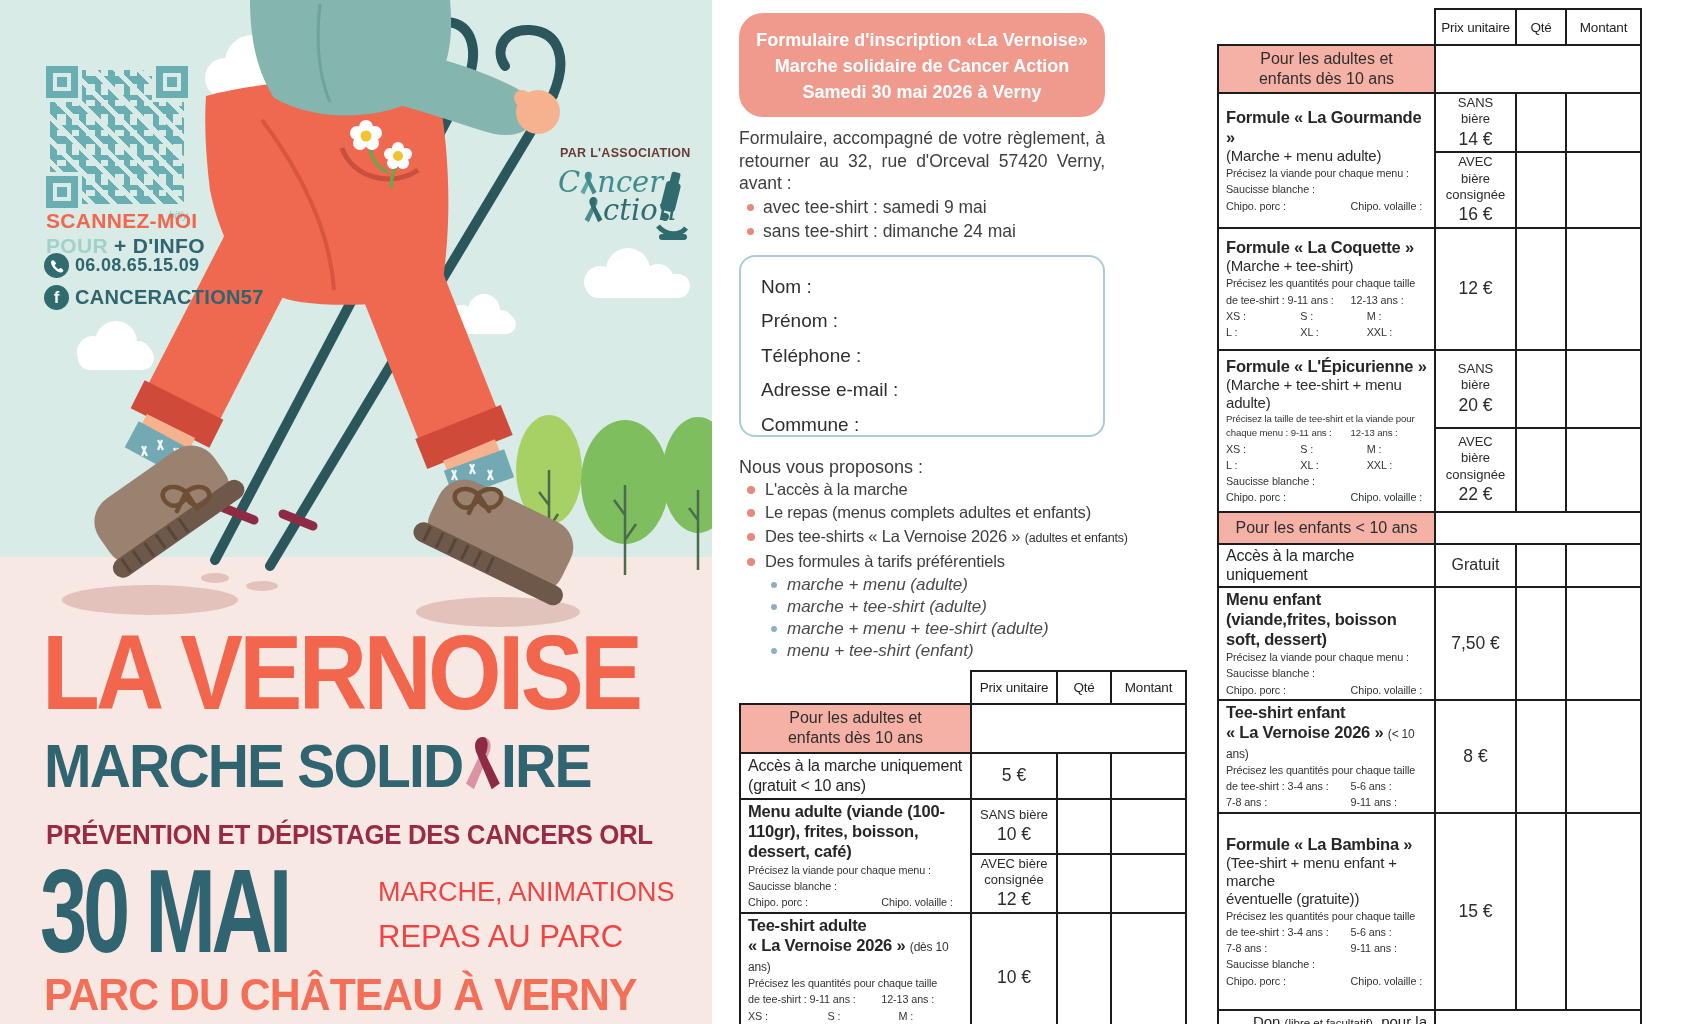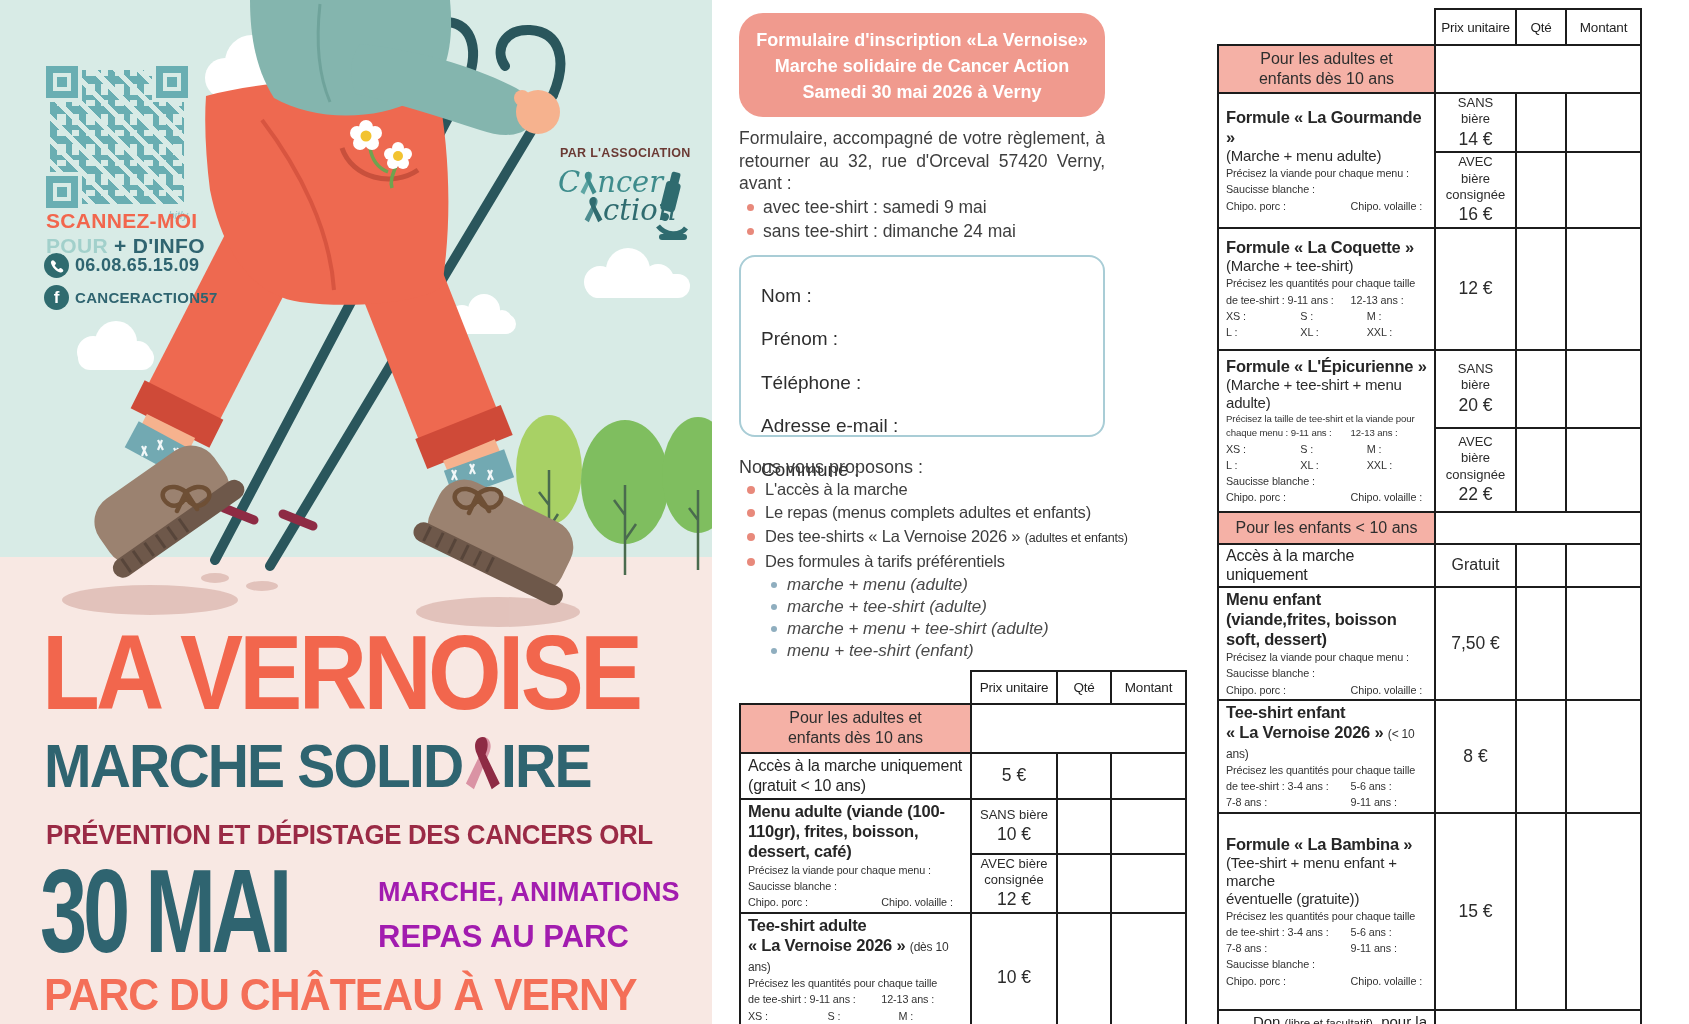--- a/index.html
+++ b/index.html
@@ -21,53 +21,53 @@
   .qr-brand{position:absolute;right:0;bottom:-13px;font-size:11px;color:#93C5C8;font-style:italic;}
   .scan1{left:46px;top:209px;font-size:21px;font-weight:800;color:#F2664D;letter-spacing:.3px;}
   .scan2{left:46px;top:234px;font-size:21px;font-weight:800;letter-spacing:.3px;}
   .scan2 .pour{color:#A2D0CB}.scan2 .dinfo{color:#2F6470}
   .contact{display:flex;align-items:center;gap:6px;}
   .contact .icircle{width:25px;height:25px;border-radius:50%;background:#2F6B6F;display:flex;align-items:center;justify-content:center;flex:0 0 auto;}
   .phone-row{left:44px;top:253px;}
   .phone-num{font-size:18px;font-weight:800;color:#2F6470;letter-spacing:.3px;}
   .fb-row{left:44px;top:285px;}
   .fb-f{color:#fff;font-weight:700;font-size:17px;line-height:1;}
-  .fb-name{font-size:15px;font-weight:800;color:#2F6470;letter-spacing:.3px;}
+  .fb-name{font-size:20px;font-weight:800;color:#2F6470;letter-spacing:.3px;}
   .assoc-kicker{left:560px;top:146px;font-size:12.5px;font-weight:800;color:#6B3A34;letter-spacing:.3px;}
   .logo{left:558px;top:168px;width:132px;font-family:"DejaVu Serif",serif;font-style:italic;}
   .logo .l1{display:flex;align-items:flex-end;color:#3E8C8C;font-size:29px;line-height:1;}
   .logo .l2{display:flex;align-items:flex-end;margin-left:26px;margin-top:-2px;color:#2F6B6F;font-size:29px;line-height:1;}
   .logo svg{display:block;}
   .micro{position:absolute;left:96px;top:2px;}
   .bigtitle{left:42px;top:620px;font-size:105px;font-weight:800;color:#F2664D;letter-spacing:-4px;
             transform:scaleX(.9);transform-origin:left top;white-space:nowrap;line-height:1;}
   .subtitle{left:44px;top:733px;font-size:62px;font-weight:800;color:#2F6470;letter-spacing:-2px;
             transform:scaleX(.92);transform-origin:left top;white-space:nowrap;line-height:1;display:flex;align-items:center;}
   .subtitle svg{margin:0 0 4px 2px;}
   .tagline{left:46px;top:820px;font-size:27px;font-weight:700;color:#9A2A45;letter-spacing:-.4px;
            transform:scaleX(.96);transform-origin:left top;white-space:nowrap;}
   .bigdate{left:40px;top:852px;font-size:118px;font-weight:800;color:#2F6470;letter-spacing:-6px;
            transform:scaleX(.72);transform-origin:left top;white-space:nowrap;line-height:1;}
-  .acts{left:378px;top:877px;color:#a21caf;font-weight:700;white-space:nowrap;}
+  .acts{left:378px;top:877px;color:#ef4444;font-weight:400;white-space:nowrap;}
   .acts .a1{font-size:27px;}
   .acts .a2{font-size:31px;margin-top:11px;}
   .location{left:44px;top:972px;font-size:45px;font-weight:800;color:#F46F58;letter-spacing:-1px;
             transform:scaleX(.95);transform-origin:left top;white-space:nowrap;line-height:1;}
   
   .mid{position:absolute;left:739px;top:0;width:366px;}
   .mid-header{margin-top:13px;height:104px;box-sizing:border-box;background:#F09A8E;border-radius:24px;
               color:#fff;text-align:center;padding-top:14px;font-size:18px;font-weight:600;line-height:26px;white-space:nowrap;}
   .intro{margin:10px 0 0 0;font-size:17.5px;line-height:22.5px;text-align:justify;color:#3e3e3e;}
   ul.plain{list-style:none;margin:0;padding:0;}
   .deadlines{margin-top:7px;}
   .deadlines li{position:relative;padding-left:24px;font-size:17.5px;line-height:24px;}
   .deadlines li::before{content:"";position:absolute;left:8px;top:9px;width:7px;height:7px;border-radius:50%;background:#E8897B;}
   .form-box{margin-top:12px;height:182px;box-sizing:border-box;border:2.5px solid #A9CDD6;border-radius:16px;
             padding:13px 20px 0 20px;}
-  .form-box .field{font-size:19px;line-height:34.5px;color:#2e2e2e;margin-top:9px;}
+  .form-box .field{font-size:19px;line-height:34.5px;color:#2e2e2e;}
   .offers-heading{margin-top:20px;font-size:18px;color:#3a3a3a;}
   .offers{margin-top:3px;}
   .offers li{position:relative;padding-left:26px;font-size:16.5px;line-height:23.5px;white-space:nowrap;letter-spacing:-.2px;}
   .offers li::before{content:"";position:absolute;left:8px;top:8px;width:8px;height:8px;border-radius:50%;background:#E8897B;}
   .offers .note{font-size:12.5px;}
   .packages{margin-top:2px;}
   .packages li{position:relative;padding-left:48px;font-size:17px;line-height:22px;color:#4a4a4a;font-style:italic;}
   .packages li::before{content:"";position:absolute;left:32px;top:8px;width:6px;height:6px;border-radius:50%;background:#8FAEBF;}
   
   .ptable{border-collapse:collapse;table-layout:fixed;background:#fff;}

